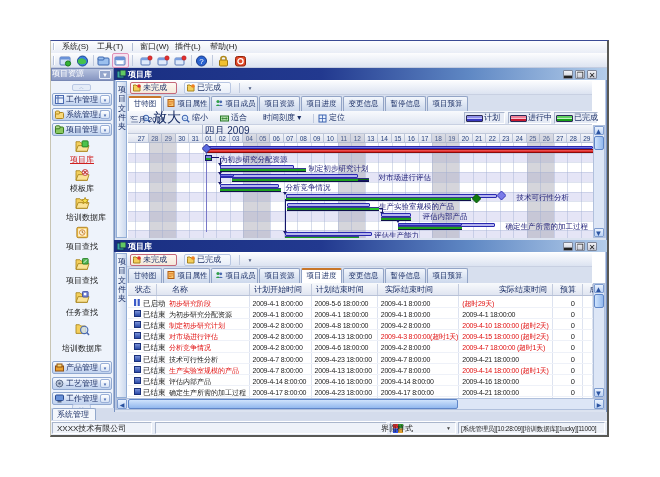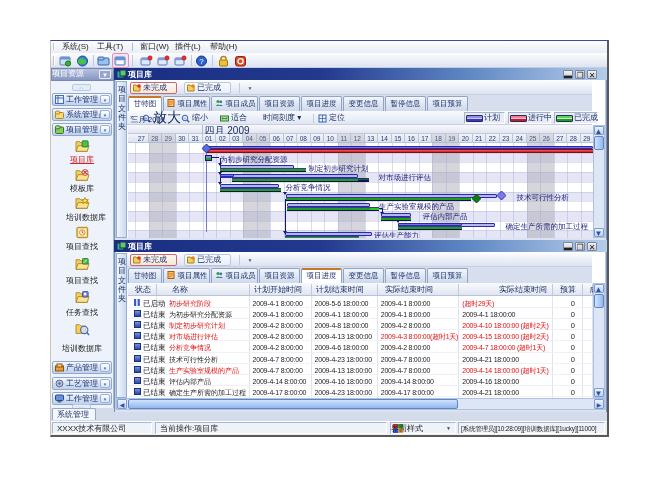--- a/index.html
+++ b/index.html
@@ -229,30 +229,29 @@
 <div style="left:100px;top:394px;width:10px;height:9px;border:1px solid #9ab0d8;border-radius:2px;background:linear-gradient(#fff,#d8e4f6);color:#4a6ab0;font-size:5px;line-height:8px;text-align:center;">▾</div>
 <div style="left:72px;top:404px;width:19px;height:7px;border:1px solid #b9c8e4;border-radius:2px;background:#e4ecf8;color:#7a92c0;font-size:5px;line-height:6px;text-align:center;">﹀</div>
 <div style="left:51px;top:408px;width:556px;height:13px;background:#d4dcec;"></div>
 <div style="left:52px;top:408px;width:44px;height:12px;border:1px solid #92a8cc;border-bottom:none;background:#f4f7fc;border-radius:2px 2px 0 0;"><span style="position:relative;left:4px;top:1px;font-size:8px;color:#1b2f66;">系统管理</span></div>
 <div style="left:51px;top:421px;width:556px;height:14px;background:#e9eef7;border-top:1px solid #fff;"></div>
 <div style="left:52px;top:422px;width:100px;height:12px;border:1px solid #aab6cc;border-right-color:#fff;border-bottom-color:#fff;background:#eef2f9;"></div>
 <div style="left:155px;top:422px;width:232px;height:12px;border:1px solid #aab6cc;border-right-color:#fff;border-bottom-color:#fff;background:#eef2f9;"></div>
 <div style="left:390px;top:422px;width:66px;height:12px;border:1px solid #aab6cc;border-right-color:#fff;border-bottom-color:#fff;background:#eef2f9;"></div>
 <div style="left:458px;top:422px;width:147px;height:12px;border:1px solid #aab6cc;border-right-color:#fff;border-bottom-color:#fff;background:#eef2f9;"></div>
 <div style="left:57px;top:424px;width:95px;height:9px;"><span style="position:static;font-size:8px;color:#222;">XXXX技术有限公司</span></div>
-<div style="left:160px;top:424px;width:140px;height:9px;"><span style="position:static;font-size:8px;color:#222;">当前操作:项目库</span></div>
 <div style="left:393px;top:424px;width:10px;height:9px;">
       <svg style="position:static" width="10" height="9" viewBox="0 0 10 9">
         <rect x="0" y="0" width="5" height="4.5" fill="#e03030"></rect>
         <rect x="5" y="0" width="5" height="4.5" fill="#30a030"></rect>
         <rect x="0" y="4.5" width="5" height="4.5" fill="#3050e0"></rect>
         <rect x="5" y="4.5" width="5" height="4.5" fill="#e0a030"></rect>
       </svg>
     </div>
-<div style="left:391px;top:424px;width:40px;height:9px;font-family:Liberation Serif, serif;"><span style="position:static;font-size:8px;color:#222;">界面样式</span></div>
+<div style="left:381px;top:424px;width:40px;height:9px;font-family:Liberation Serif, serif;"><span style="position:static;font-size:8px;color:#222;">界面样式</span></div>
 <div style="left:446px;top:426px;width:7px;height:6px;color:#444;font-size:5px;line-height:5px;">▼</div>
 <div style="left:461px;top:424px;width:146px;height:9px;"><span style="position:static;font-size:6.5px;letter-spacing:-0.2px;color:#222;">[系统管理员][10:28:09][培训数据库][1ucky][11000]</span></div>
 <div style="left:114px;top:68px;width:493px;height:172px;background:#fff;border:1px solid #7792c2;box-shadow:inset 0 0 0 1px #b9c8e4;"></div>
 <div class="titlebar" style="left:114px;top:68px;width:493px;height:12px;"></div>
 <div style="left:117px;top:70px;width:9px;height:9px;">
       <svg style="position:static" width="9" height="9" viewBox="0 0 9 9">
         <rect x="0" y="1" width="7" height="7" fill="#3aa8a0" stroke="#135"></rect>
         <rect x="3" y="0" width="6" height="6" fill="#62c862" stroke="#135"></rect>
       </svg>
     </div>

